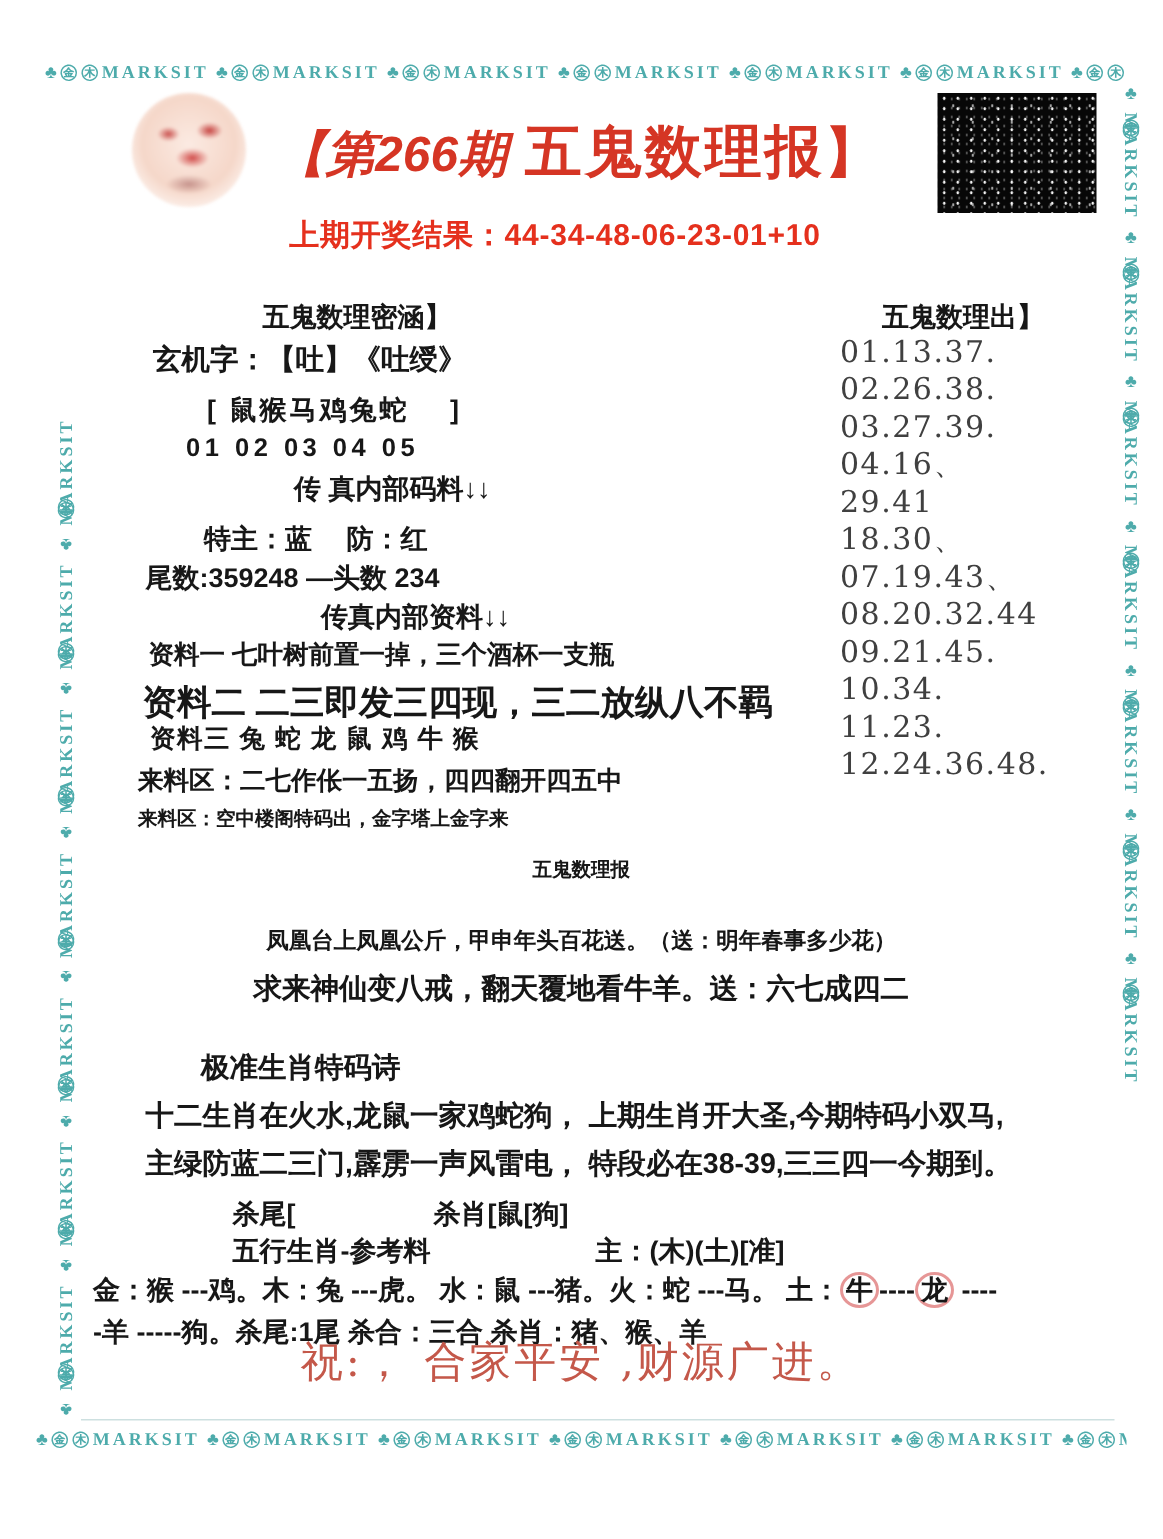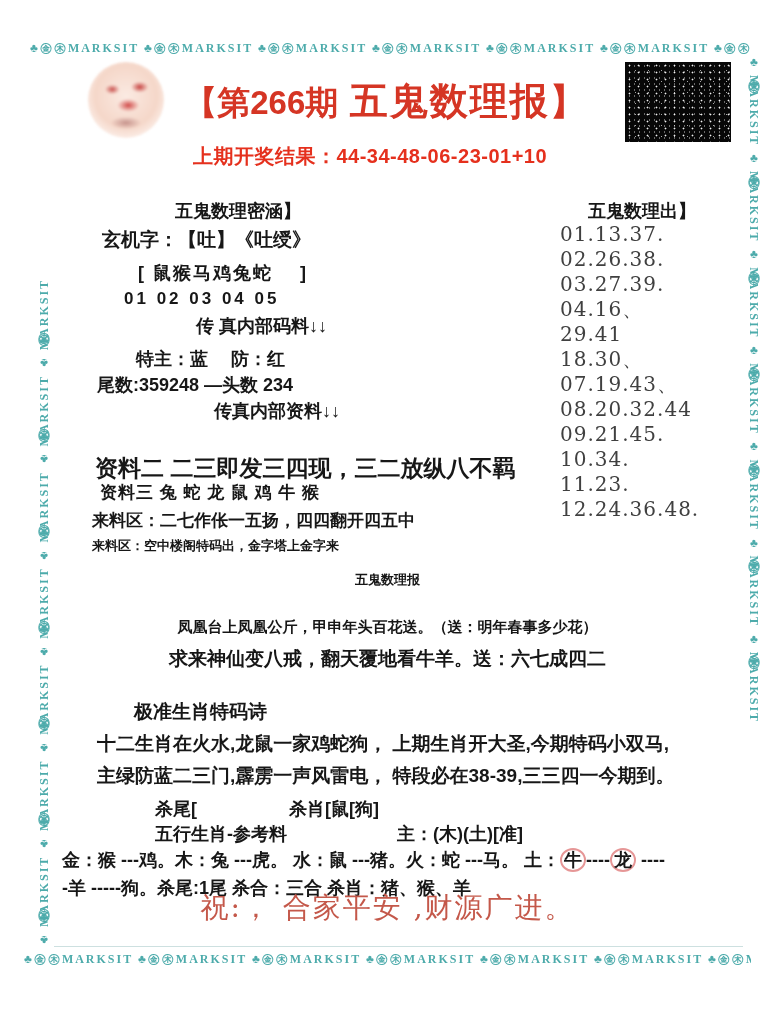--- a/index.html
+++ b/index.html
@@ -26,21 +26,21 @@
       radial-gradient(circle at 50% 45%, #fbeae2 0%, #f5d7c9 55%, #fdf3ee 80%, #ffffff 100%);
     filter:blur(1px);}
   .noise{position:absolute;left:625px;top:62px;width:106px;height:80px;background-color:#070707;
     background-image:
       radial-gradient(circle, rgba(255,255,255,.95) .8px, transparent 1.1px),
       radial-gradient(circle, rgba(255,255,255,.65) .7px, transparent 1px),
       radial-gradient(circle, rgba(205,205,205,.5) .6px, transparent .9px);
     background-size:9px 7px,13px 11px,5px 6px;background-position:0 0,4px 3px,2px 1px;}
   .title{position:absolute;left:150px;top:76px;width:470px;text-align:center;white-space:nowrap;
          color:#d53524;font-weight:bold;}
-  .title .t-issue{font-size:33px;font-family:"Liberation Sans",sans-serif;}
+  .title .t-issue{font-size:33px;font-family:"Liberation Sans",sans-serif;font-style:italic;}
   .title .t-name{font-size:38px;font-family:"Liberation Serif",serif;letter-spacing:2px;}
   .title .t-br{font-size:36px;}
   .result{position:absolute;left:120px;top:143px;width:500px;text-align:center;
           color:#e5301d;font-weight:bold;font-size:20px;letter-spacing:.5px;}
 
   
   .ln{position:absolute;white-space:nowrap;font-weight:bold;color:#171717;}
   .lc-title{left:175px;top:199px;font-size:18px;}
   .lc-xuanji{left:102px;top:227px;font-size:19px;}
   .lc-zodiac{left:138px;top:261px;font-size:18px;letter-spacing:2px;}
@@ -105,20 +105,21 @@
   <div class="result">上期开奖结果：44-34-48-06-23-01+10</div>
 
   <div class="ln lc-title">五鬼数理密涵】</div>
   <div class="ln lc-xuanji">玄机字：【吐】《吐绶》</div>
   <div class="ln lc-zodiac">[ 鼠猴马鸡兔蛇　 ]</div>
   <div class="ln lc-numbers">01 02 03 04 05</div>
   <div class="ln lc-fax1">传 真内部码料↓↓</div>
   <div class="ln lc-tezhu">特主：蓝　 防：红</div>
   <div class="ln lc-weishu">尾数:359248 —头数 234</div>
   <div class="ln lc-fax2">传真内部资料↓↓</div>
+  <div class="ln lc-r0">资料一 七叶树前置一掉，三个酒杯一支瓶</div>
   <div class="ln lc-r1">资料二  二三即发三四现，三二放纵八不羁</div>
   <div class="ln lc-r2">资料三  兔 蛇 龙 鼠 鸡 牛 猴</div>
   <div class="ln lc-r3">来料区：二七作伥一五扬，四四翻开四五中</div>
   <div class="ln lc-r4">来料区：空中楼阁特码出，金字塔上金字来</div>
 
   <div class="ln rc-title">五鬼数理出】</div>
   <div class="rc-lines">
     <div>01.13.37.</div>
     <div>02.26.38.</div>
     <div>03.27.39.</div>

